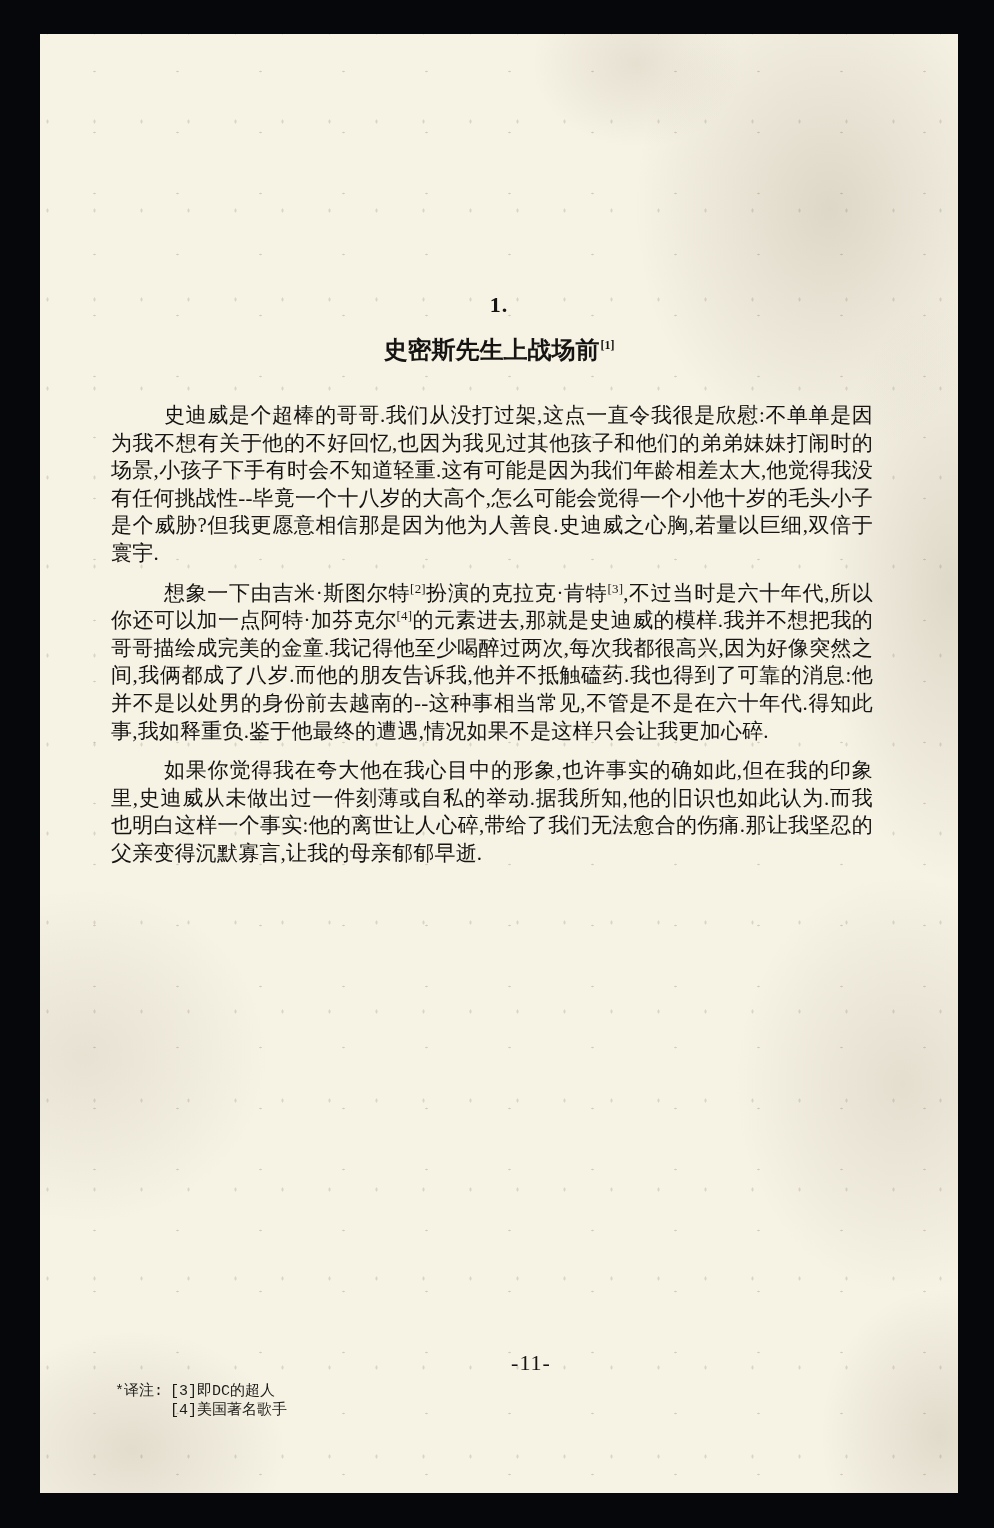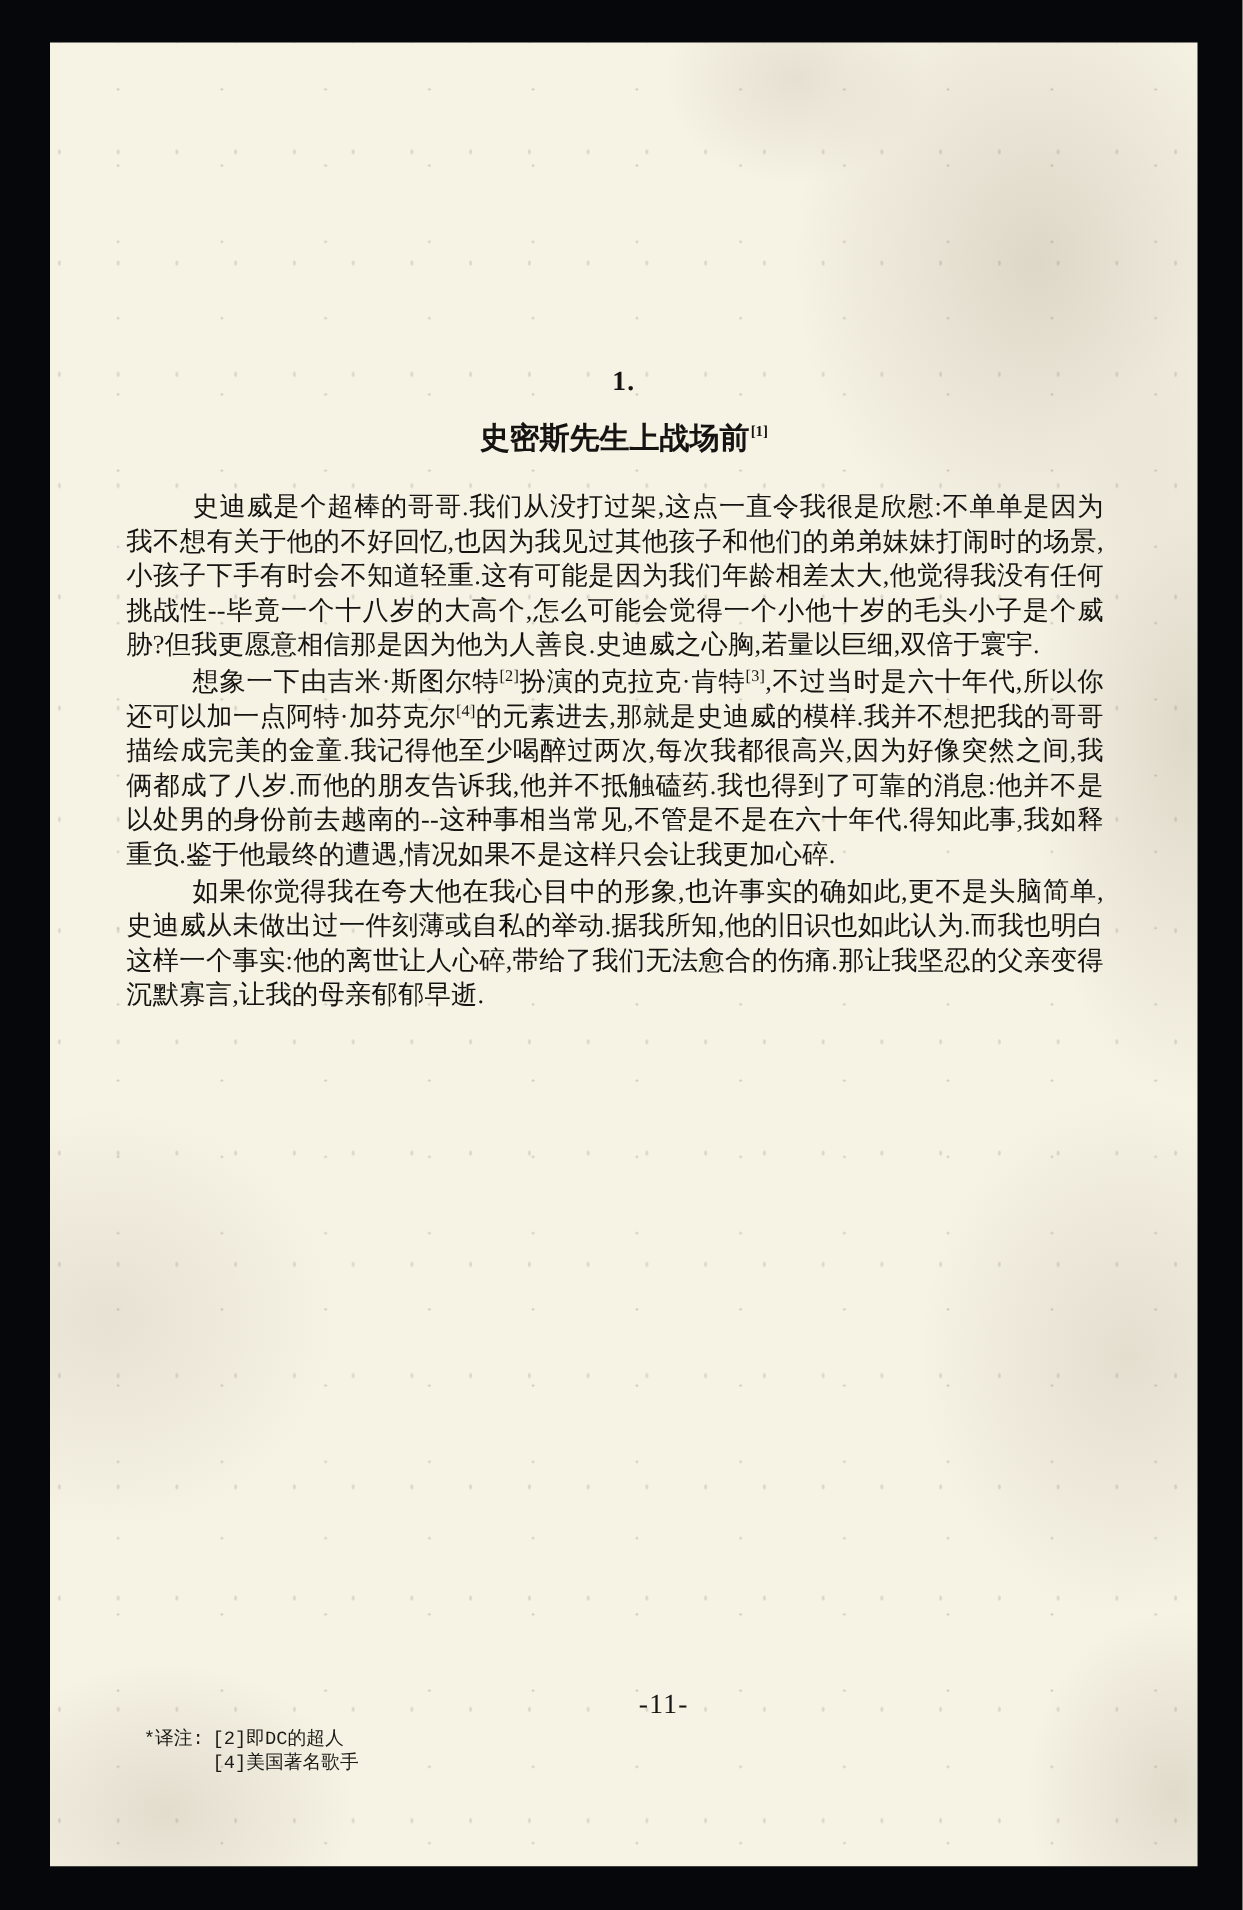--- a/index.html
+++ b/index.html
@@ -82,21 +82,21 @@
     position: absolute;
     top: 356px;
     left: 59px;
     width: 786px;
     font-size: 21px;
     line-height: 27.6px;
     text-align: justify;
     letter-spacing: 0.2px;
   }
   .body-text p {
-    margin: 2px;
+    margin: 12px;
     text-indent: 53px;
   }
   .body-text sup {
     font-size: 13px;
     line-height: 0;
     vertical-align: 7px;
   }
   .page-number {
     position: absolute;
     top: 1316px;
@@ -138,26 +138,26 @@
     <div class="paper-texture"></div>
     <div class="paper-speckle"></div>
 
     <div class="chapter-number">1.</div>
 
     <h1 class="chapter-title"><span>史密斯先生上战场前</span><sup>[1]</sup></h1>
 
     <div class="body-text">
         <p>史迪威是个超棒的哥哥.我们从没打过架,这点一直令我很是欣慰:不单单是因为我不想有关于他的不好回忆,也因为我见过其他孩子和他们的弟弟妹妹打闹时的场景,小孩子下手有时会不知道轻重.这有可能是因为我们年龄相差太大,他觉得我没有任何挑战性--毕竟一个十八岁的大高个,怎么可能会觉得一个小他十岁的毛头小子是个威胁?但我更愿意相信那是因为他为人善良.史迪威之心胸,若量以巨细,双倍于寰宇.</p>
         <p>想象一下由吉米·斯图尔特<sup>[2]</sup>扮演的克拉克·肯特<sup>[3]</sup>,不过当时是六十年代,所以你还可以加一点阿特·加芬克尔<sup>[4]</sup>的元素进去,那就是史迪威的模样.我并不想把我的哥哥描绘成完美的金童.我记得他至少喝醉过两次,每次我都很高兴,因为好像突然之间,我俩都成了八岁.而他的朋友告诉我,他并不抵触磕药.我也得到了可靠的消息:他并不是以处男的身份前去越南的--这种事相当常见,不管是不是在六十年代.得知此事,我如释重负.鉴于他最终的遭遇,情况如果不是这样只会让我更加心碎.</p>
-        <p>如果你觉得我在夸大他在我心目中的形象,也许事实的确如此,更不是头脑简单,史迪威从未做出过一件刻薄或自私的举动.据我所知,他的旧识也如此认为.而我也明白这样一个事实:他的离世让人心碎,带给了我们无法愈合的伤痛.那让我坚忍的父亲变得沉默寡言,让我的母亲郁郁早逝.</p>
+        <p>如果你觉得我在夸大他在我心目中的形象,也许事实的确如此,但在我的印象里,史迪威从未做出过一件刻薄或自私的举动.据我所知,他的旧识也如此认为.而我也明白这样一个事实:他的离世让人心碎,带给了我们无法愈合的伤痛.那让我坚忍的父亲变得沉默寡言,让我的母亲郁郁早逝.</p>
       </div>
 
     <div class="page-number">-11-</div>
 
     <div class="footnotes">
       <span class="fn-label">*译注:</span>
       <div class="fn-items">
-          <div class="fn-item">[2]即DC的超人</div>
+          <div class="fn-item">[3]即DC的超人</div>
           <div class="fn-item">[4]美国著名歌手</div>
         </div>
     </div>
   </div>
 </div>
 
 </body></html>

